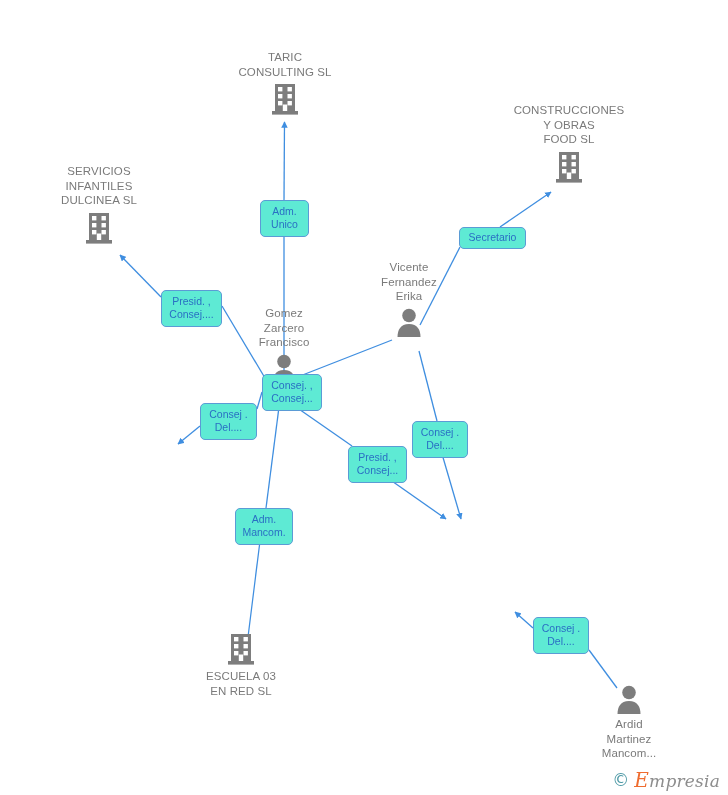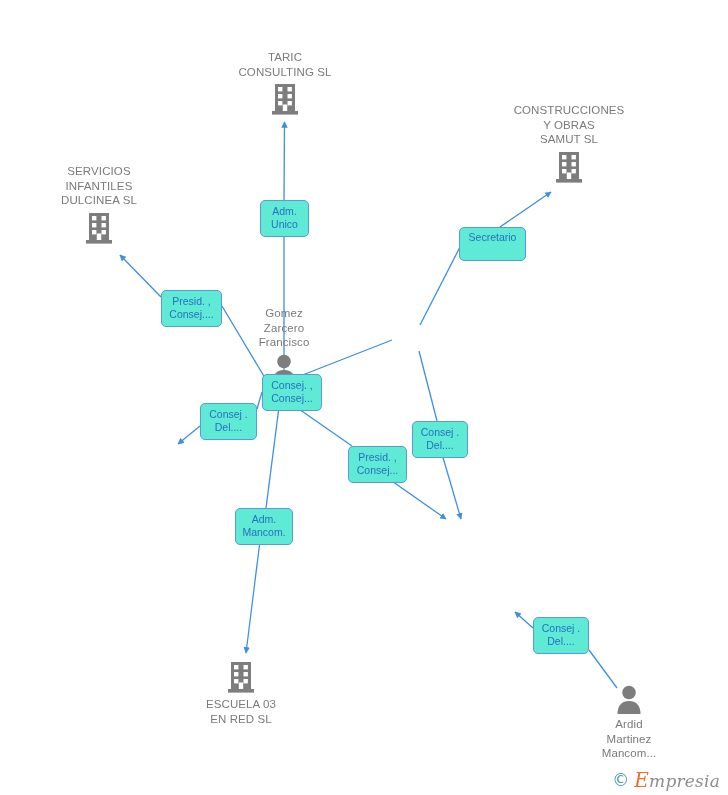--- a/index.html
+++ b/index.html
@@ -64,21 +64,21 @@
     border-radius: 5px;
     background: #5eead4;
     color: #2a6fc4;
     font-size: 10.5px;
     line-height: 13px;
     text-align: center;
     padding: 4px 6px 5px 6px;
     white-space: pre-line;
     box-shadow: 0 0 0 0 rgba(0,0,0,0);
   }
-  .chip.one-line { padding-top: 3px; padding-bottom: 16px; }
+  .chip.one-line { padding-top: 3px; padding-bottom: 4px; }
 
   
   #watermark {
     position: absolute;
     right: 8px;
     bottom: 5px;
     display: flex;
     align-items: center;
     gap: 5px;
     user-select: none;
@@ -157,21 +157,21 @@
           <rect x="17.5" y="19" width="4.4" height="4.4"></rect>
           <rect x="12.8" y="22.5" width="4.4" height="6.5"></rect>
         </g>
       </svg>
     </span>
   </div>
 
   <div class="node label-above" style="left:569px; top:103px;">
     <span class="caption">CONSTRUCCIONES
 Y OBRAS
-SAMUT SL</span>
+FOOD SL</span>
     <span class="glyph">
       <svg width="30" height="34" viewBox="0 0 30 34" aria-hidden="true">
         <rect x="5" y="2" width="20" height="27" fill="#7d7d7d"></rect>
         <rect x="2" y="29" width="26" height="3.6" fill="#7d7d7d"></rect>
         <g fill="#ffffff">
           <rect x="8" y="5" width="4.4" height="4.4"></rect>
           <rect x="17.5" y="5" width="4.4" height="4.4"></rect>
           <rect x="8" y="12" width="4.4" height="4.4"></rect>
           <rect x="17.5" y="12" width="4.4" height="4.4"></rect>
           <rect x="8" y="19" width="4.4" height="4.4"></rect>
@@ -208,50 +208,61 @@
 Zarcero
 Francisco</span>
     <span class="glyph">
       <svg width="28" height="30" viewBox="0 0 28 30" aria-hidden="true">
         <circle cx="14" cy="8.5" r="6.8" fill="#7d7d7d"></circle>
         <path d="M 14 17 C 5.5 17 2.5 23 2.5 30 L 25.5 30 C 25.5 23 22.5 17 14 17 Z" fill="#7d7d7d"></path>
       </svg>
     </span>
   </div>
 
-
-
-
-  <div class="node label-below" style="left:241px; top:660px;">
-    <span class="glyph">
-      <svg width="30" height="34" viewBox="0 0 30 34" aria-hidden="true">
-        <rect x="5" y="2" width="20" height="27" fill="#7d7d7d"></rect>
-        <rect x="2" y="29" width="26" height="3.6" fill="#7d7d7d"></rect>
-        <g fill="#ffffff">
-          <rect x="8" y="5" width="4.4" height="4.4"></rect>
-          <rect x="17.5" y="5" width="4.4" height="4.4"></rect>
-          <rect x="8" y="12" width="4.4" height="4.4"></rect>
-          <rect x="17.5" y="12" width="4.4" height="4.4"></rect>
-          <rect x="8" y="19" width="4.4" height="4.4"></rect>
-          <rect x="17.5" y="19" width="4.4" height="4.4"></rect>
-          <rect x="12.8" y="22.5" width="4.4" height="6.5"></rect>
-        </g>
-      </svg>
-    </span>
-    <span class="caption">ESCUELA 03
-EN RED SL</span>
-  </div>
-
-  <div class="node label-below" style="left:629px; top:684px;">
+  <div class="node label-above" style="left:409px; top:260px;">
+    <span class="caption">Vicente
+Fernandez
+Erika</span>
     <span class="glyph">
       <svg width="28" height="30" viewBox="0 0 28 30" aria-hidden="true">
         <circle cx="14" cy="8.5" r="6.8" fill="#7d7d7d"></circle>
         <path d="M 14 17 C 5.5 17 2.5 23 2.5 30 L 25.5 30 C 25.5 23 22.5 17 14 17 Z" fill="#7d7d7d"></path>
       </svg>
     </span>
+  </div>
+
+
+
+  <div class="node label-below" style="left:241px; top:632px;">
+    <span class="glyph">
+      <svg width="30" height="34" viewBox="0 0 30 34" aria-hidden="true">
+        <rect x="5" y="2" width="20" height="27" fill="#7d7d7d"></rect>
+        <rect x="2" y="29" width="26" height="3.6" fill="#7d7d7d"></rect>
+        <g fill="#ffffff">
+          <rect x="8" y="5" width="4.4" height="4.4"></rect>
+          <rect x="17.5" y="5" width="4.4" height="4.4"></rect>
+          <rect x="8" y="12" width="4.4" height="4.4"></rect>
+          <rect x="17.5" y="12" width="4.4" height="4.4"></rect>
+          <rect x="8" y="19" width="4.4" height="4.4"></rect>
+          <rect x="17.5" y="19" width="4.4" height="4.4"></rect>
+          <rect x="12.8" y="22.5" width="4.4" height="6.5"></rect>
+        </g>
+      </svg>
+    </span>
+    <span class="caption">ESCUELA 03
+EN RED SL</span>
+  </div>
+
+  <div class="node label-below" style="left:629px; top:684px;">
+    <span class="glyph">
+      <svg width="28" height="30" viewBox="0 0 28 30" aria-hidden="true">
+        <circle cx="14" cy="8.5" r="6.8" fill="#7d7d7d"></circle>
+        <path d="M 14 17 C 5.5 17 2.5 23 2.5 30 L 25.5 30 C 25.5 23 22.5 17 14 17 Z" fill="#7d7d7d"></path>
+      </svg>
+    </span>
     <span class="caption">Ardid
 Martinez
 Mancom...</span>
   </div>
 
   <div class="chip" style="left:260px; top:200px; width:49px;">Adm.
 Unico</div>
 
   <div class="chip one-line" style="left:459px; top:227px; width:67px;">Secretario</div>
 

